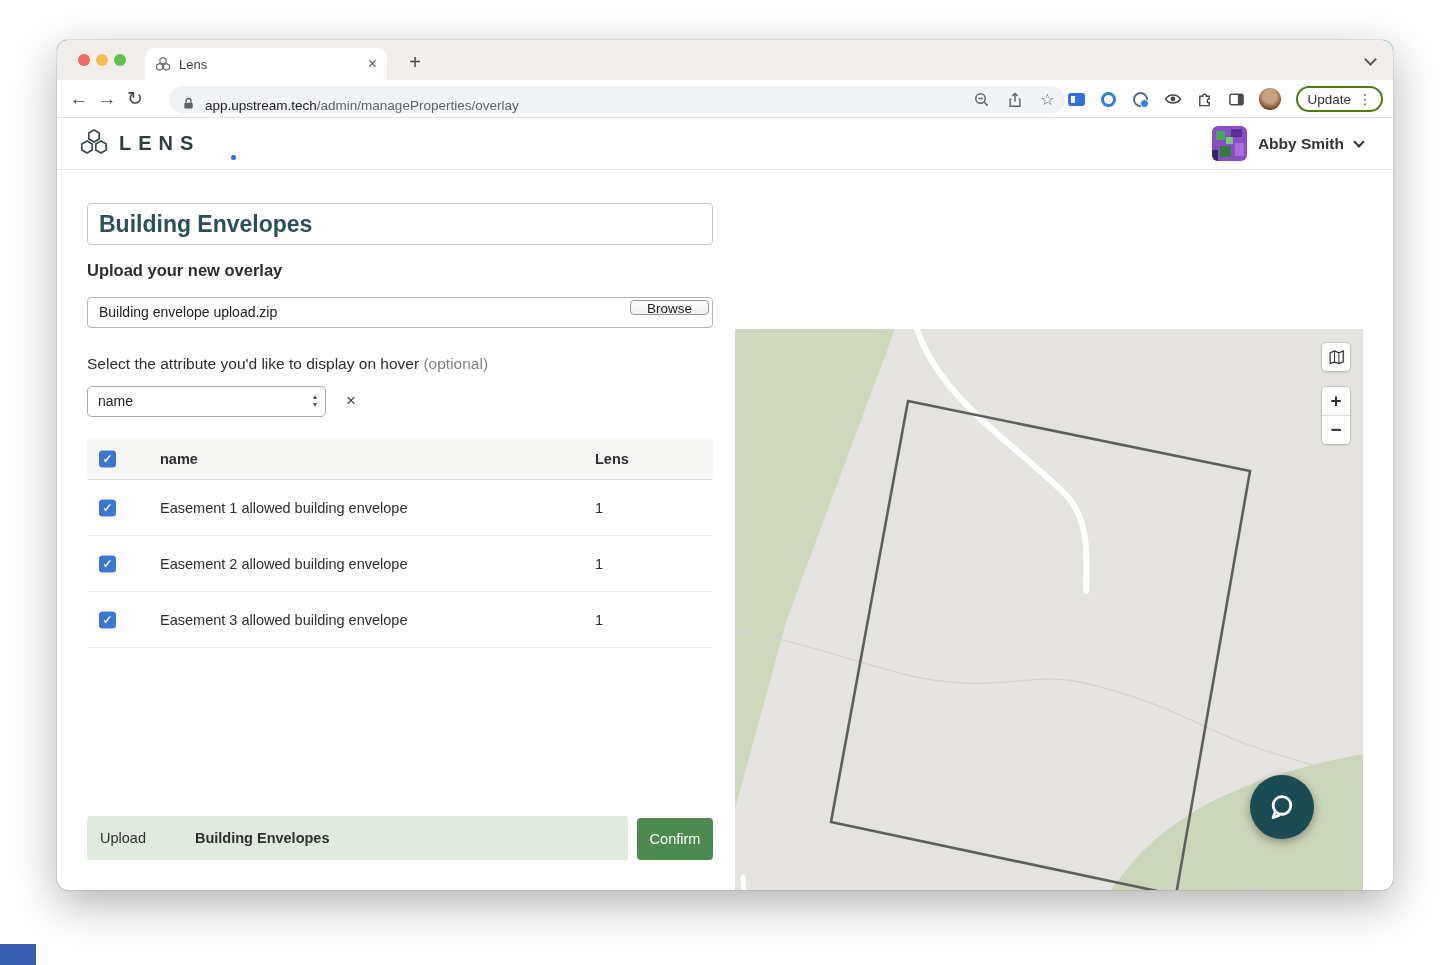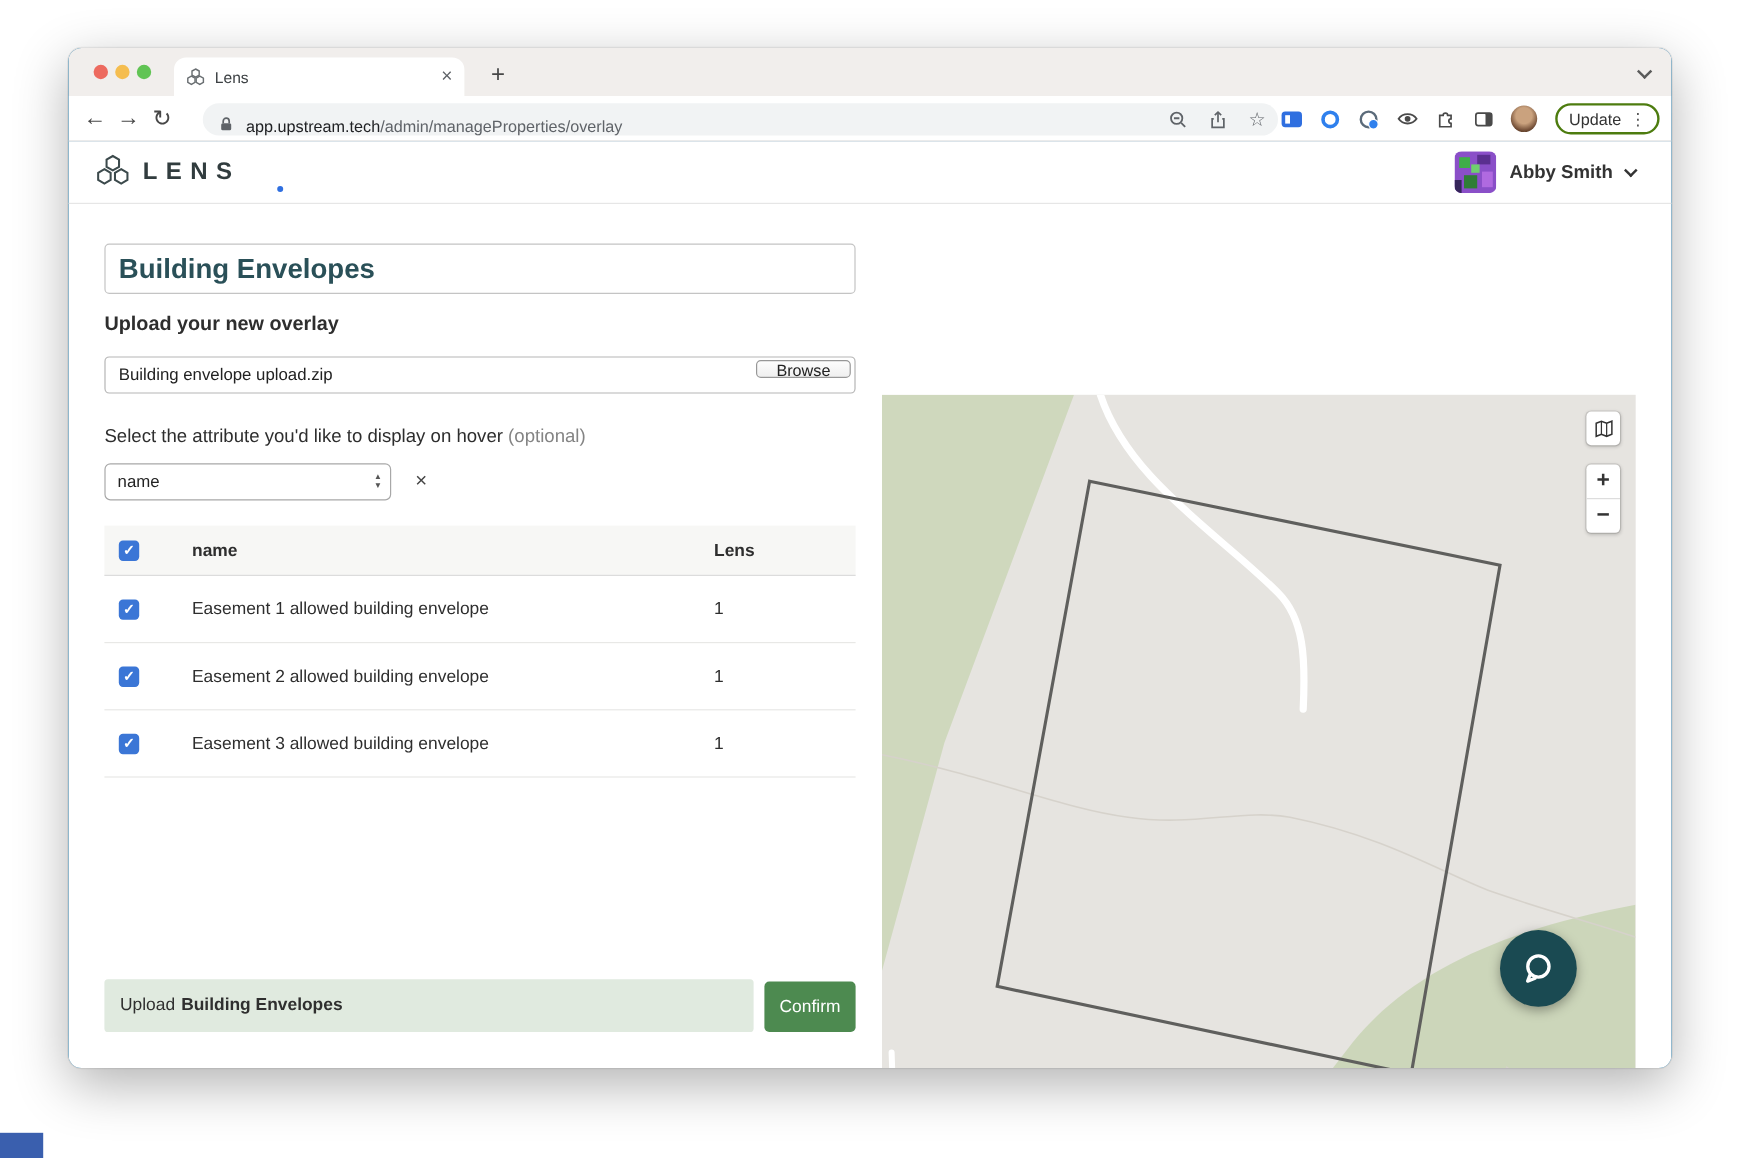--- a/index.html
+++ b/index.html
@@ -76,21 +76,21 @@
   .table { position:absolute; left:30px; top:268px; width:626px; }
   .thead { position:relative; height:42px; background:#f7f7f5; border-bottom:1px solid #dcdcdc; }
   .trow { position:relative; height:56px; border-bottom:1px solid #e8e8e6; }
   .cbox { position:absolute; left:12px; top:50%; transform:translateY(-50%); width:17px; height:17px; border-radius:3.5px;
     background:var(--checkbox_blue,#3b76d6); color:#fff; display:flex; align-items:center; justify-content:center; font-size:12px; font-weight:700; }
   .cell-name { position:absolute; left:73px; top:50%; transform:translateY(-50%); font-size:14.5px; color:#2e2e2e; }
   .thead .cell-name, .thead .cell-acres { font-weight:700; }
   .cell-acres { position:absolute; left:508px; top:50%; transform:translateY(-50%); font-size:14.5px; color:#2e2e2e; }
 
   .uploadbar { position:absolute; left:30px; top:646px; width:541px; height:44px; background:var(--upload_bg,#e0eadf); border-radius:3px;
-    display:flex; align-items:center; padding-left:13px; font-size:14.5px; color:#2f2f2f; }
+    display:flex; align-items:center; padding-left:13px; font-size:14.5px; color:#2f2f2f;gap:44px; }
   .uploadbar b { margin-left:5px; }
   .confirmbtn { position:absolute; left:580px; top:648px; width:76px; height:42px; background:var(--confirm_green,#4d8a50); border:none;
     border-radius:4px; color:#fff; font-size:14.5px; font-family:"Liberation Sans",sans-serif; }
 
   
   .map { position:absolute; left:678px; top:159px; width:628px; height:659px; background:var(--map_base,#e6e4e0); overflow:hidden; }
   .map-btn { position:absolute; right:13px; top:14px; width:28px; height:28px; background:#fff; border-radius:4px;
     box-shadow:0 0 0 1px rgba(0,0,0,.10), 0 1px 3px rgba(0,0,0,.18); display:flex; align-items:center; justify-content:center; }
   .zoombox { position:absolute; right:13px; top:58px; width:28px; height:57px; background:#fff; border-radius:4px;
     box-shadow:0 0 0 1px rgba(0,0,0,.10), 0 1px 3px rgba(0,0,0,.18); display:flex; flex-direction:column; }

